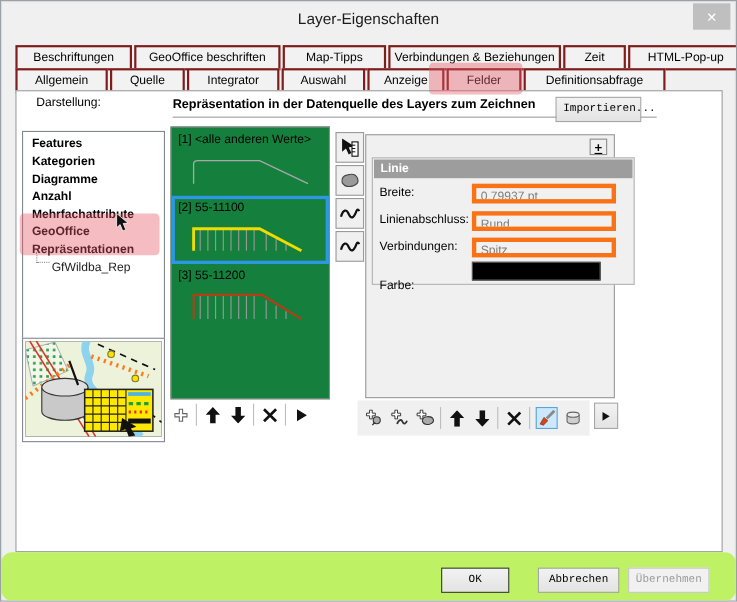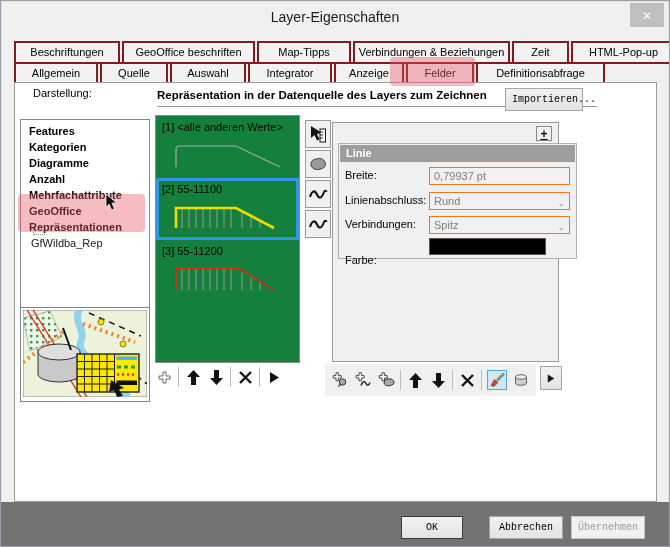--- a/index.html
+++ b/index.html
@@ -13,21 +13,21 @@
   .tabsrow{position:absolute;left:13px;display:flex;gap:2px;}
   .row1{top:40px;}
   .row2{top:61px;}
   .tab{height:19px;line-height:19px;text-align:center;background:#f2f2f2;border:2px solid #7f1d1d;
     white-space:nowrap;overflow:hidden;cursor:pointer;}
   .page{position:absolute;left:13px;top:81px;width:643px;height:420px;background:#fff;border:1px solid #9c9c9c;box-sizing:border-box;}
   .lbl{position:absolute;color:#000;padding-left:12px;}
   .listbox{position:absolute;left:5px;top:36px;width:130px;height:200px;background:#fff;border:1px solid #828790;
     box-sizing:border-box;padding:3px 0 0 0;}
   .tree-item{height:16px;line-height:16px;font-weight:bold;padding-left:8px;cursor:pointer;white-space:nowrap;}
-  .tree-child{height:16px;line-height:16px;padding-left:10px;cursor:pointer;white-space:nowrap;color:#222;display:flex;flex-direction:column;}
+  .tree-child{height:16px;line-height:16px;padding-left:10px;cursor:pointer;white-space:nowrap;color:#222;display:flex;}
   .tree-elbow{width:11px;height:9px;border-left:1px dotted #8e8e8e;border-bottom:1px dotted #8e8e8e;margin:-6px 2px 0 2px;}
   .preview-box{position:absolute;left:5px;top:224px;width:130px;height:95px;border:1px solid #828790;background:#fff;box-sizing:border-box;padding:2px;}
   .rep-header{position:absolute;left:142px;top:6px;font-weight:bold;font-size:11.5px;white-space:nowrap;}
   .rep-underline{position:absolute;left:142px;top:23px;width:440px;border-top:1px solid #9c9c9c;}
   .btn{background:linear-gradient(#f2f2f2,#e3e3e3);border:1px solid #a5a5a5;font-family:Liberation Mono, monospace;font-size:10px;
     color:#000;cursor:pointer;box-sizing:border-box;}
   .import-btn{position:absolute;left:490px;top:5px;width:78px;height:23px;}
   .rulelist{position:absolute;left:140px;top:32px;width:145px;height:248px;border:1px solid #8a8a8a;background:#15803d;box-sizing:border-box;}
   .rule{position:relative;height:62px;box-sizing:border-box;padding:5px 0 0 6px;cursor:pointer;}
   .rule.selected{border:3px solid #2e97e5;padding:2px 0 0 3px;}
@@ -36,32 +36,32 @@
   .vtab{width:26px;height:28px;background:#f0f0f0;border:1px solid #9a9a9a;box-sizing:border-box;
     display:flex;align-items:center;justify-content:center;cursor:pointer;}
   .panel{position:absolute;left:317px;top:39px;width:227px;height:240px;background:#f0f0f0;border:1px solid #9a9a9a;box-sizing:border-box;}
   .plusbtn{position:absolute;right:6px;top:3px;width:16px;height:15px;background:#f0f0f0;border:1px solid #8a8a8a;
     font-weight:bold;font-size:12px;line-height:12px;text-align:center;cursor:pointer;padding:0;font-family:inherit;
     text-decoration:underline;}
   .group{position:absolute;left:5px;top:20px;width:215px;height:114px;border:1px solid #b2b2b2;background:#f0f0f0;padding-left:22px;}
   .section-hd{position:absolute;left:1px;top:1px;right:1px;height:17px;background:#9d9d9d;color:#fff;font-weight:bold;
     line-height:17px;padding-left:6px;}
   .frow{position:absolute;left:6px;height:18px;line-height:18px;}
-  .fval{position:absolute;left:90px;width:141px;height:18px;box-sizing:border-box;border:1px solid #f97316;
+  .fval{position:absolute;left:90px;width:131px;height:18px;box-sizing:border-box;border:4px solid #f97316;
     background:#f1f1f1;color:#7e7e7e;line-height:16px;padding-left:4px;white-space:nowrap;overflow:hidden;}
   .fval .chev{position:absolute;right:4px;top:2px;color:#9a9a9a;font-size:9px;}
   .swatch{position:absolute;left:90px;width:117px;height:17px;border:1px solid #555;box-sizing:border-box;cursor:pointer;}
   .toolbar{position:absolute;display:flex;align-items:center;gap:5px;}
   .tb-left{left:140px;top:284px;}
   .tb-right{left:310px;top:281px;background:#f0f0f0;padding:4px 6px;height:24px;}
   .tb-sep{width:1px;height:20px;background:#bdbdbd;}
   .icon{display:inline-flex;align-items:center;justify-content:center;width:18px;height:18px;cursor:pointer;}
   .icon.sel{background:#cde8fb;border:1px solid #58a6de;}
   .playbtn{position:absolute;left:525px;top:283px;width:22px;height:24px;display:flex;align-items:center;justify-content:center;}
-  .footer{position:absolute;left:0;top:501px;width:100%;height:44px;background:#737373;}
+  .footer{position:absolute;left:0;top:501px;width:100%;height:44px;background:#bef264;border-radius:10px;}
   .fbtn{position:absolute;top:14px;height:23px;}
   .ok{left:400px;width:62px;border:1px solid #3c3c3c;}
   .cancel{left:488px;width:74px;}
   .apply{left:570px;width:74px;color:#9b9b9b;border-color:#c6c6c6;background:#f1f1f1;cursor:default;}
   .annot{position:absolute;background:rgba(231,88,100,0.40);border-radius:4px;z-index:20;pointer-events:none;}
   .cursor-arrow{position:absolute;z-index:25;}
 </style>
 </head>
 <body>
 
@@ -77,22 +77,22 @@
     <div class="tab" style="width:129px">GeoOffice beschriften</div>
     <div class="tab" style="width:90px">Map-Tipps</div>
     <div class="tab" style="width:153px">Verbindungen &amp; Beziehungen</div>
     <div class="tab" style="width:53px">Zeit</div>
     <div class="tab" style="width:101px">HTML-Pop-up</div>
   </div>
 
   <div class="tabsrow row2">
     <div class="tab" style="width:80px">Allgemein</div>
     <div class="tab" style="width:64px">Quelle</div>
+    <div class="tab" style="width:80px">Integrator</div>
     <div class="tab" style="width:72px">Auswahl</div>
-    <div class="tab" style="width:80px">Integrator</div>
     <div class="tab" style="width:66px">Anzeige</div>
     <div class="tab" style="width:64px">Felder</div>
     <div class="tab" style="width:125px">Definitionsabfrage</div>
   </div>
 
   <div class="page">
 
     <div class="lbl" style="left:6px;top:4px">Darstellung:</div>
 
     <div class="listbox">

